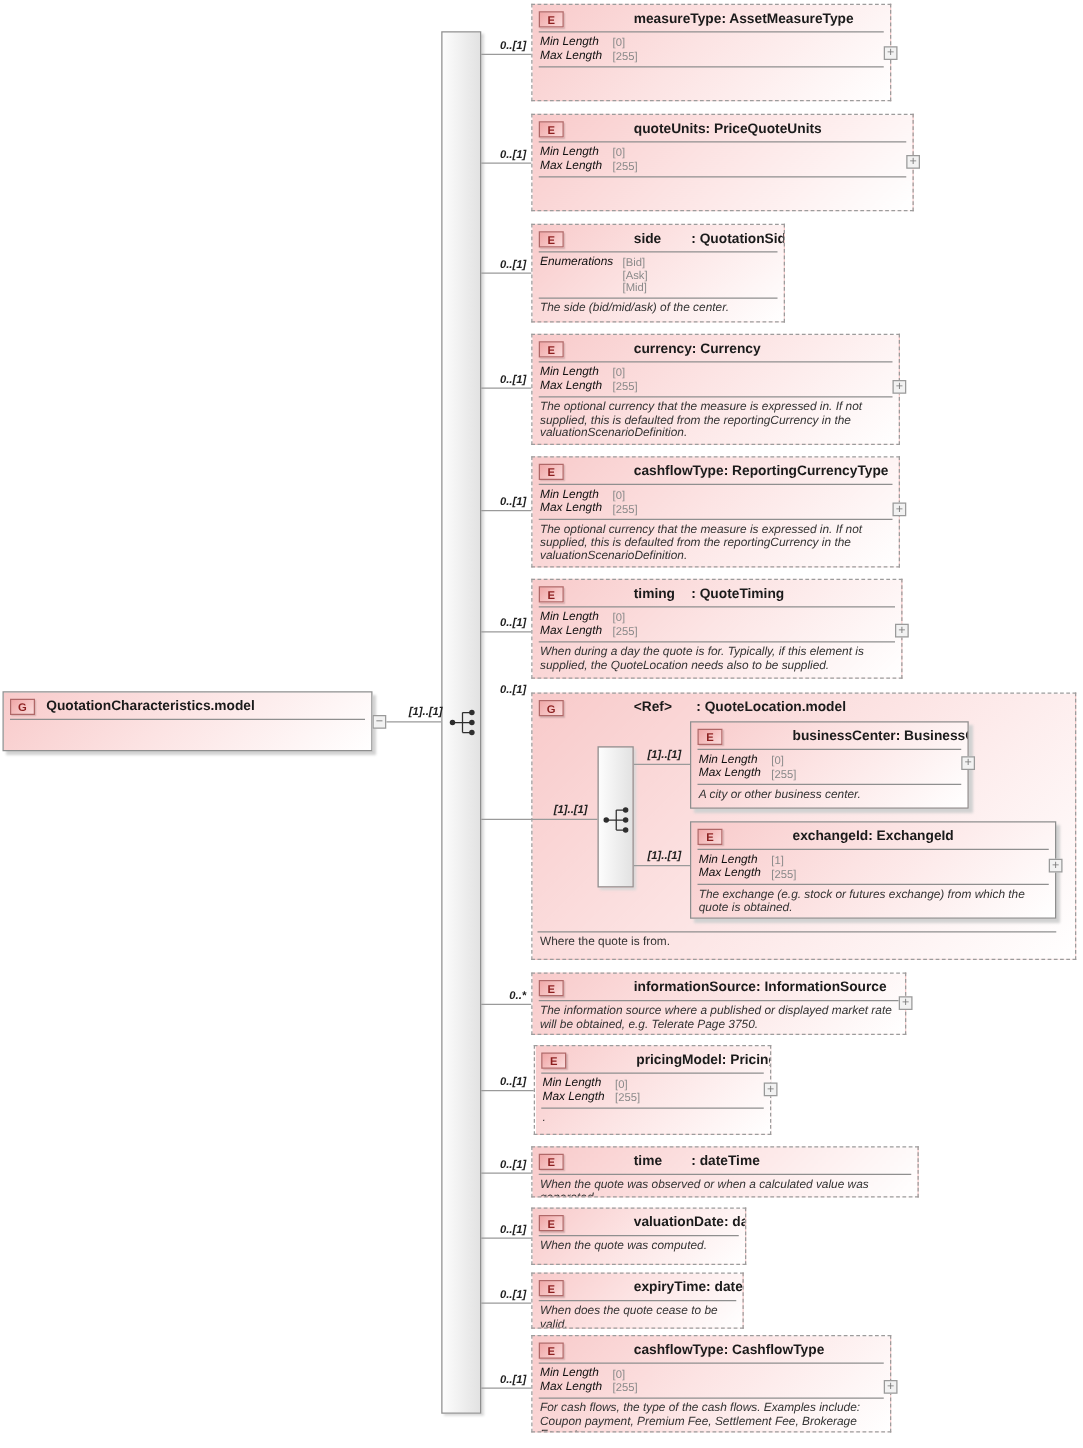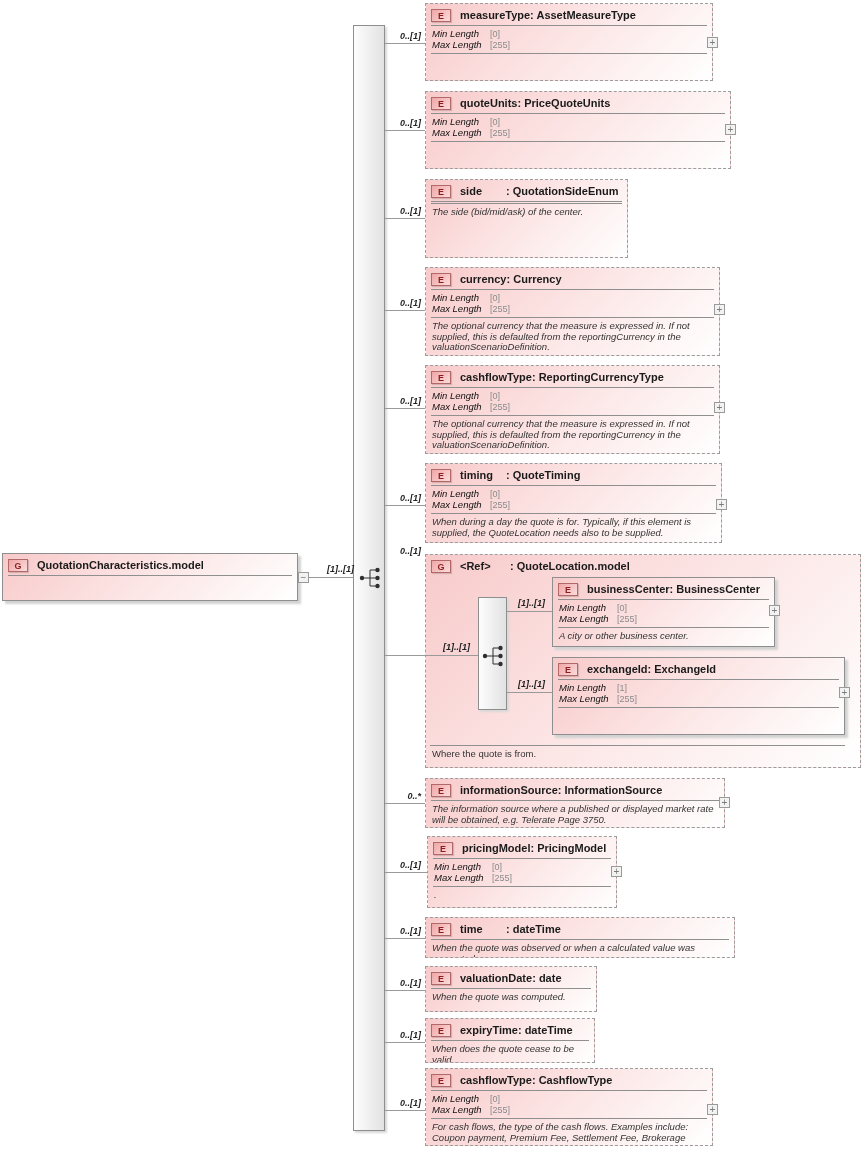--- a/index.html
+++ b/index.html
@@ -10,21 +10,21 @@
   .ebox { position:absolute; border:1px dashed #9c9c9c; overflow:hidden;
           background:linear-gradient(135deg,#f8caca 0%, #fce3e3 45%, #ffffff 100%); }
   .solid { border:1px solid #8e8e8e; box-shadow:3px 3px 2px #d2d2d2; }
 
   .hdr { display:flex; align-items:center; padding:4px 6px 2px 5px; height:20px; }
   .tag { flex:0 0 auto; width:20px; height:13px; border:1px solid #b06868;
          background:linear-gradient(135deg,#f0a6a6,#fbdcdc); color:#8b1f1f;
          font-size:9px; font-weight:bold; text-align:center; line-height:12px;
          box-shadow:1px 1px 1px #d6b0b0; margin-right:9px; }
   .ttl { font-size:11px; font-weight:bold; color:#1a1a1a; white-space:nowrap; }
-  .nm  { display:inline-block; min-width:46px; }
+  .nm  { display:inline-block; min-width:46px;margin-left:47px; }
   .sep { border-top:1px solid #8f8f8f; margin:1px 5px 0 5px; }
 
   .attrs { padding:3px 6px 1px 6px; font-size:9.5px; }
   .arow  { display:flex; line-height:10px; margin-bottom:1px; }
   .alab  { font-style:italic; color:#111; width:58px; flex:none; }
   .alab.wide { width:66px; }
   .aval  { color:#8a8a8a; font-size:9px; }
   .aval div { line-height:10px; }
 
   .desc { padding:3px 6px 2px 6px; font-style:italic; font-size:9.5px;
@@ -85,20 +85,30 @@
     </div>
     <div class="sep"></div>
   </div>
 
   <div class="ebox" style="left:425px;top:179px;width:203px;height:79px;">
     <div class="hdr">
       <span class="tag">E</span>
       <span class="ttl"><span class="nm">side</span><span>:</span> <span>QuotationSideEnum</span></span>
     </div>
     <div class="sep"></div>
+    <div class="attrs">
+      <div class="arow">
+          <span class="alab wide">Enumerations</span>
+        <span class="aval">
+          <div>[Bid]</div>
+          <div>[Ask]</div>
+          <div>[Mid]</div>
+        </span>
+      </div>
+    </div>
     <div class="sep"></div>
     <div class="desc">The side (bid/mid/ask) of the center.</div>
   </div>
 
   <div class="ebox" style="left:425px;top:267px;width:295px;height:89px;">
     <div class="hdr">
       <span class="tag">E</span>
       <span class="ttl"><span class="nm">currency</span><span>:</span> <span>Currency</span></span>
     </div>
     <div class="sep"></div>
@@ -211,20 +221,21 @@
         <div class="arow">
             <span class="alab">Min Length</span>
             <span class="aval">[1]</span>
           </div>
         <div class="arow">
             <span class="alab">Max Length</span>
             <span class="aval">[255]</span>
           </div>
       </div>
       <div class="sep"></div>
+      <div class="desc">The exchange (e.g. stock or futures exchange) from which the quote is obtained.</div>
     </div>
 
     <div class="grpsep" style="left:4px;top:190px;width:415px;"></div>
     <div class="grpdesc" style="left:6px;top:193px;">Where the quote is from.</div>
   </div>
 
   <div class="ebox" style="left:425px;top:778px;width:300px;height:50px;">
     <div class="hdr">
       <span class="tag">E</span>
       <span class="ttl"><span class="nm">informationSource</span><span>:</span> <span>InformationSource</span></span>

